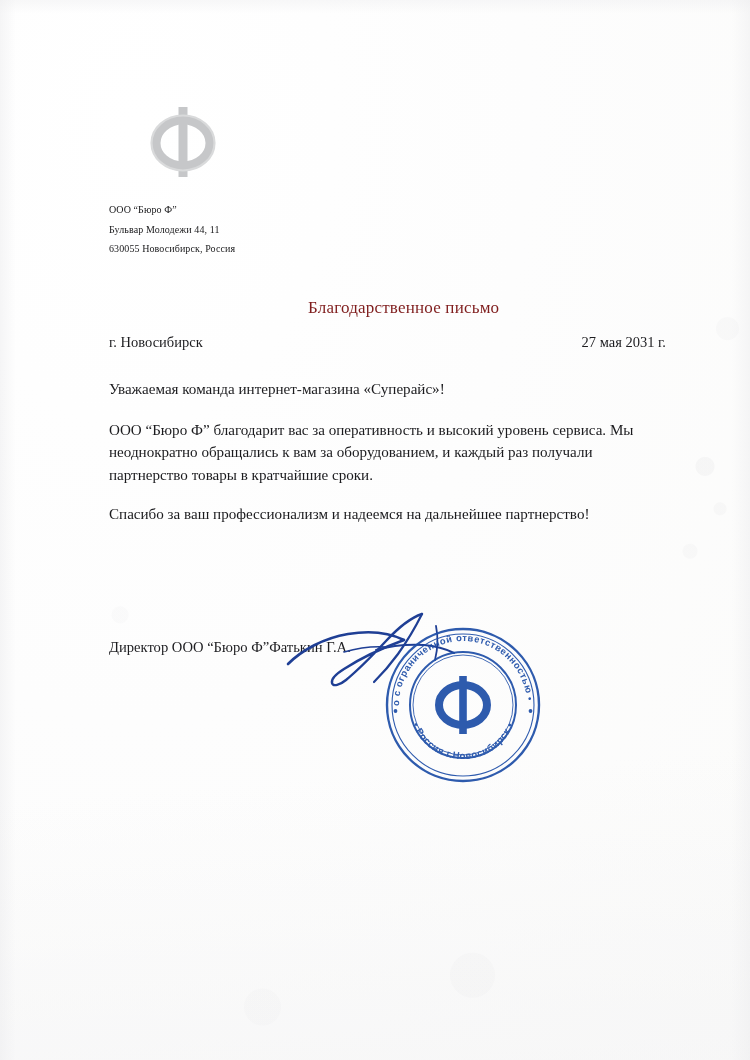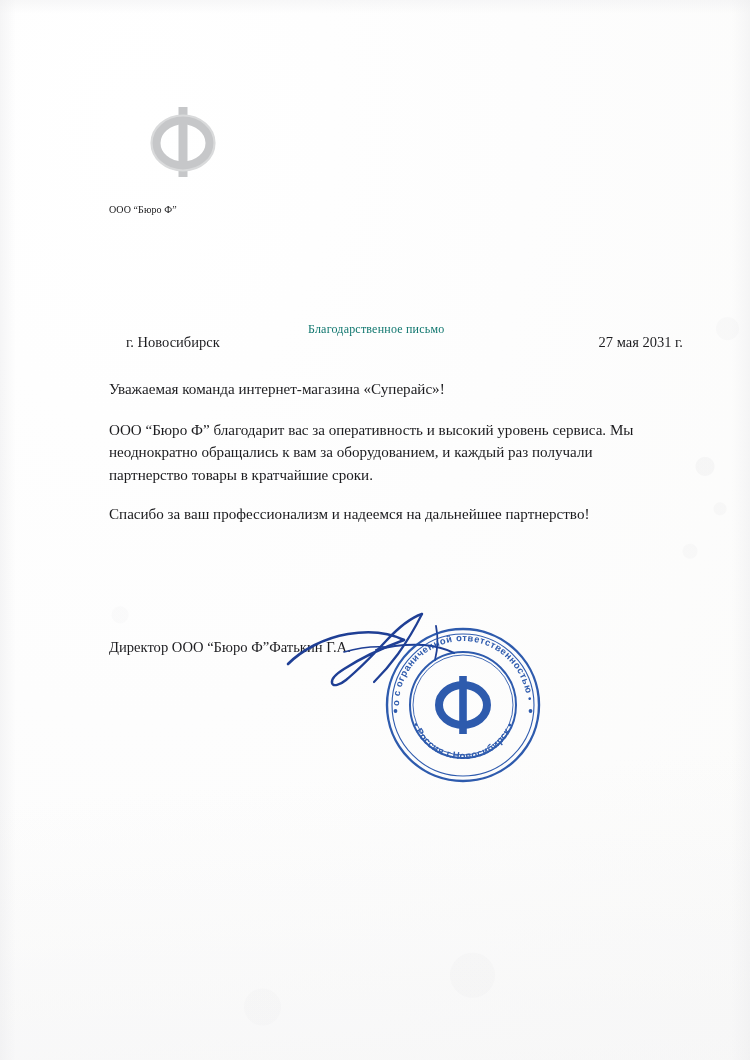--- a/index.html
+++ b/index.html
@@ -72,38 +72,36 @@
     letter-spacing: 0.1px;
     color: #19191b;
     white-space: nowrap;
   }
 
   
   #doc-title {
     position: absolute;
     left: 308px;
     top: 298px;
-    font-size: 12px;
+    font-size: 17px;
     letter-spacing: 0.2px;
-    color: #0f766e;
-    margin-top: 24px;
+    color: #7f1d1d;
   }
 
   
   #place-date {
     position: absolute;
     left: 109px;
     top: 334px;
     width: 557px;
     display: flex;
     justify-content: space-between;
     align-items: center;
     font-size: 14.5px;
     color: #1d1d20;
-    margin-left: 17px;
   }
 
   
   #body-copy {
     position: absolute;
     left: 109px;
     top: 378px;
     width: 560px;
     font-size: 15.1px;
     line-height: 22.6px;
@@ -157,20 +155,22 @@
       </g>
       <rect x="32.5" y="3" width="9" height="70" fill="#c6c7c9"></rect>
       <g fill="none" stroke="#d9dadb" stroke-width="2.2">
         <ellipse cx="37" cy="39" rx="31.5" ry="27.5"></ellipse>
       </g>
     </svg>
   </div>
 
   <div id="company">
     <div>ООО “Бюро Ф”</div>
+    <div>Бульвар Молодежи 44, 11</div>
+    <div>630055  Новосибирск, Россия</div>
   </div>
 
   <div id="doc-title">Благодарственное письмо</div>
 
   <div id="place-date">
     <span>г. Новосибирск</span>
     <span>27 мая 2031 г.</span>
   </div>
 
   <div id="body-copy">

